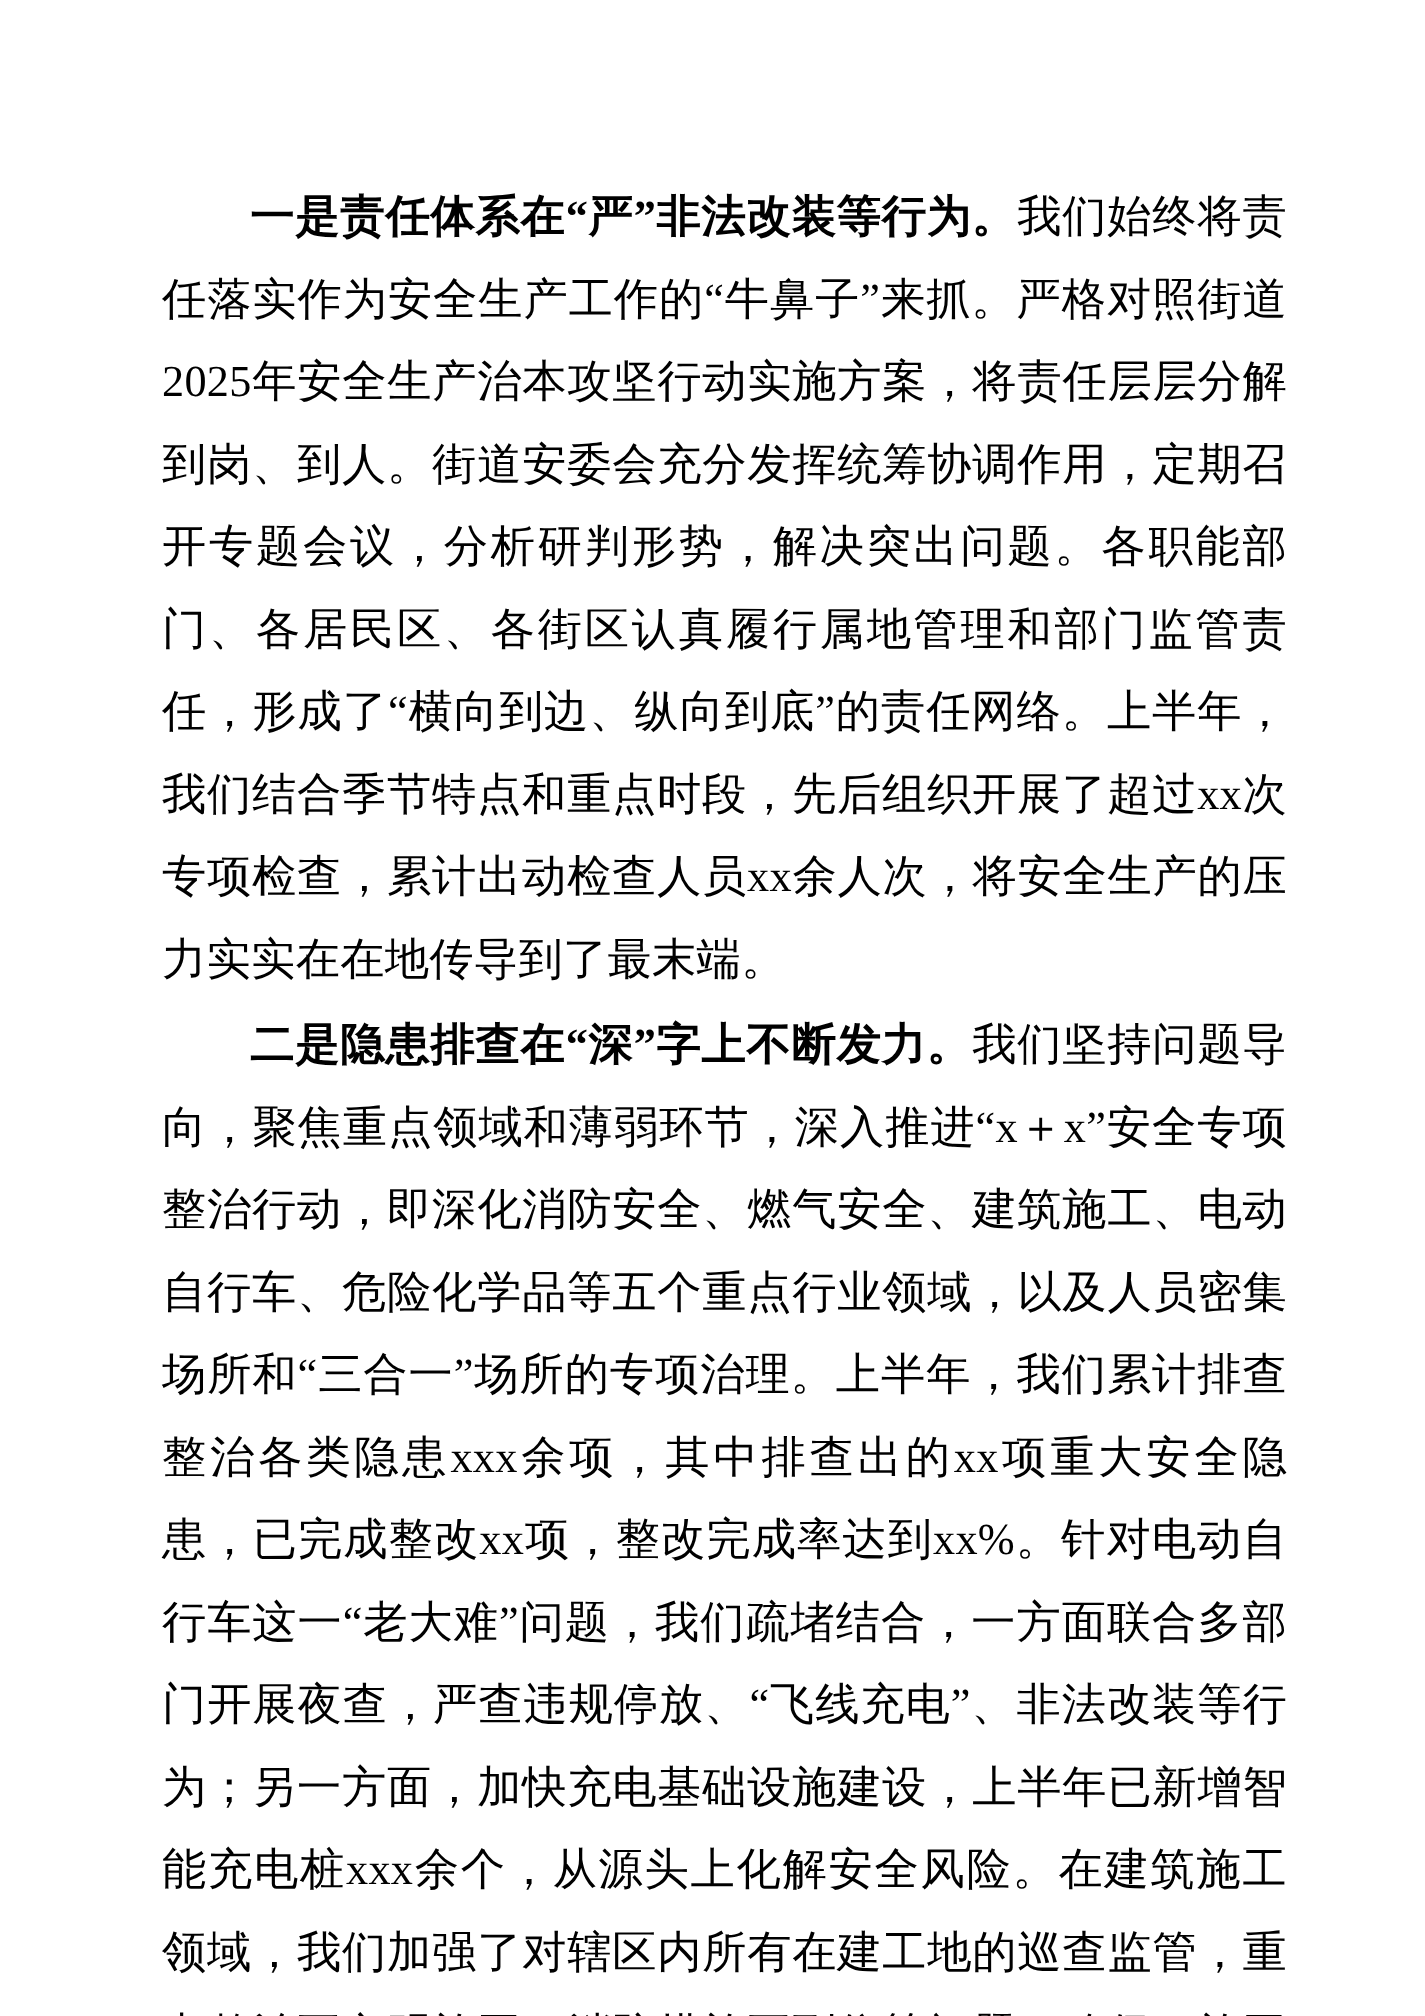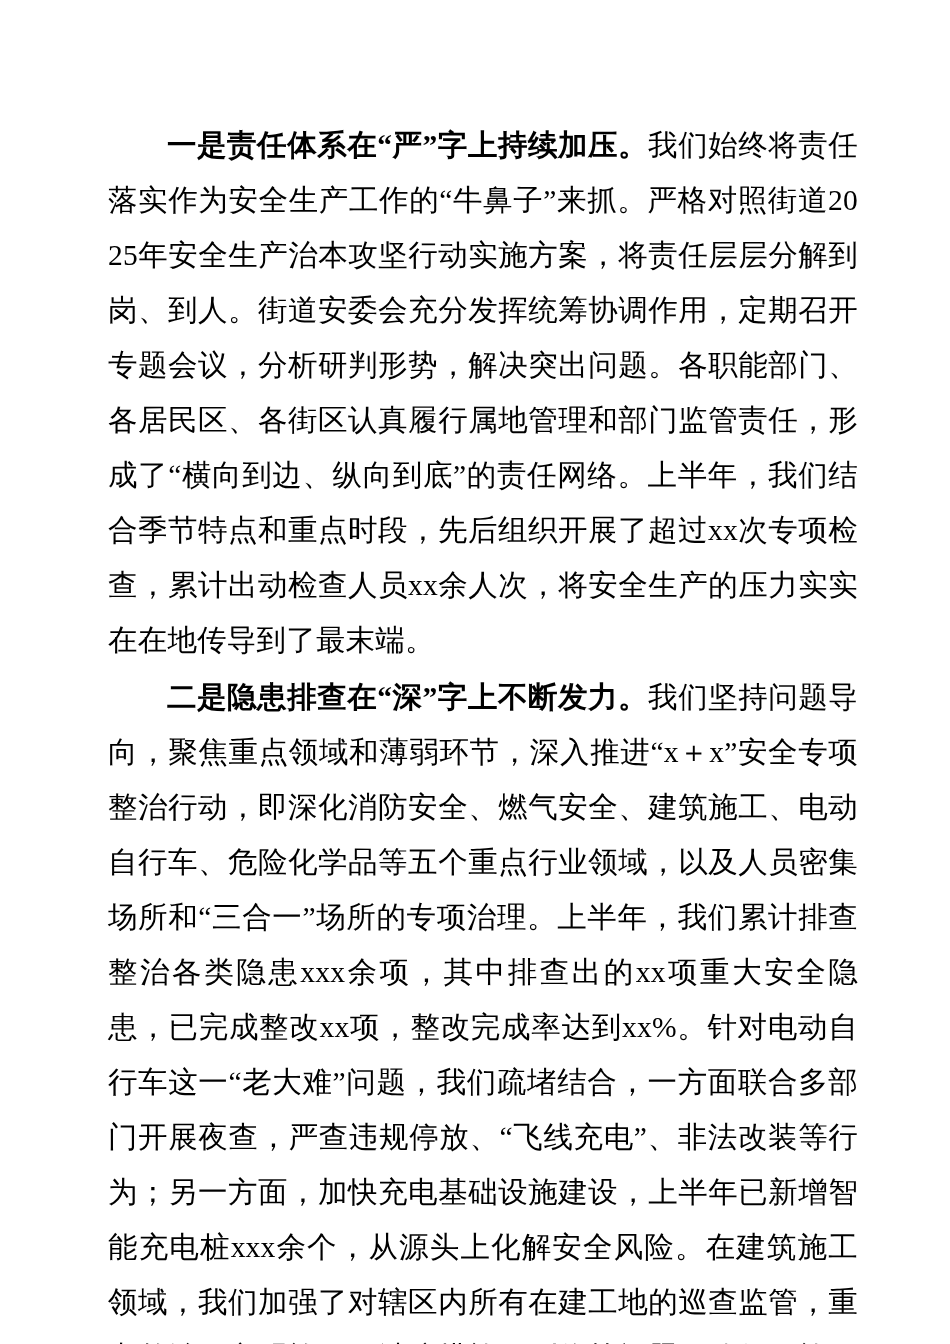--- a/index.html
+++ b/index.html
@@ -39,18 +39,18 @@
   .lead {
     font-weight: bold;
   }
 </style>
 </head>
 <body>
 
 <div class="page">
   <div class="doc-body">
 
-    <p class="para"><span class="lead">一是责任体系在“严”字上持续加压。</span><span>我们始终将责任落实作为安全生产工作的“牛鼻子”来抓。严格对照街道2025年安全生产治本攻坚行动实施方案，将责任层层分解到岗、到人。街道安委会充分发挥统筹协调作用，定期召开专题会议，分析研判形势，解决突出问题。各职能部门、各居民区、各街区认真履行属地管理和部门监管责任，形成了“横向到边、纵向到底”的责任网络。上半年，我们结合季节特点和重点时段，先后组织开展了超过xx次专项检查，累计出动检查人员xx余人次，将安全生产的压力实实在在地传导到了最末端。</span></p>
+    <p class="para"><span class="lead">一是责任体系在“严”非法改装等行为。</span><span>我们始终将责任落实作为安全生产工作的“牛鼻子”来抓。严格对照街道2025年安全生产治本攻坚行动实施方案，将责任层层分解到岗、到人。街道安委会充分发挥统筹协调作用，定期召开专题会议，分析研判形势，解决突出问题。各职能部门、各居民区、各街区认真履行属地管理和部门监管责任，形成了“横向到边、纵向到底”的责任网络。上半年，我们结合季节特点和重点时段，先后组织开展了超过xx次专项检查，累计出动检查人员xx余人次，将安全生产的压力实实在在地传导到了最末端。</span></p>
 
     <p class="para"><span class="lead">二是隐患排查在“深”字上不断发力。</span><span>我们坚持问题导向，聚焦重点领域和薄弱环节，深入推进“x＋x”安全专项整治行动，即深化消防安全、燃气安全、建筑施工、电动自行车、危险化学品等五个重点行业领域，以及人员密集场所和“三合一”场所的专项治理。上半年，我们累计排查整治各类隐患xxx余项，其中排查出的xx项重大安全隐患，已完成整改xx项，整改完成率达到xx%。针对电动自行车这一“老大难”问题，我们疏堵结合，一方面联合多部门开展夜查，严查违规停放、“飞线充电”、非法改装等行为；另一方面，加快充电基础设施建设，上半年已新增智能充电桩xxx余个，从源头上化解安全风险。在建筑施工领域，我们加强了对辖区内所有在建工地的巡查监管，重点整治不文明施工、消防措施不到位等问题，确保了施工安全和周边环境秩序。</span></p>
 
   </div>
 </div>
 
 </body></html>

